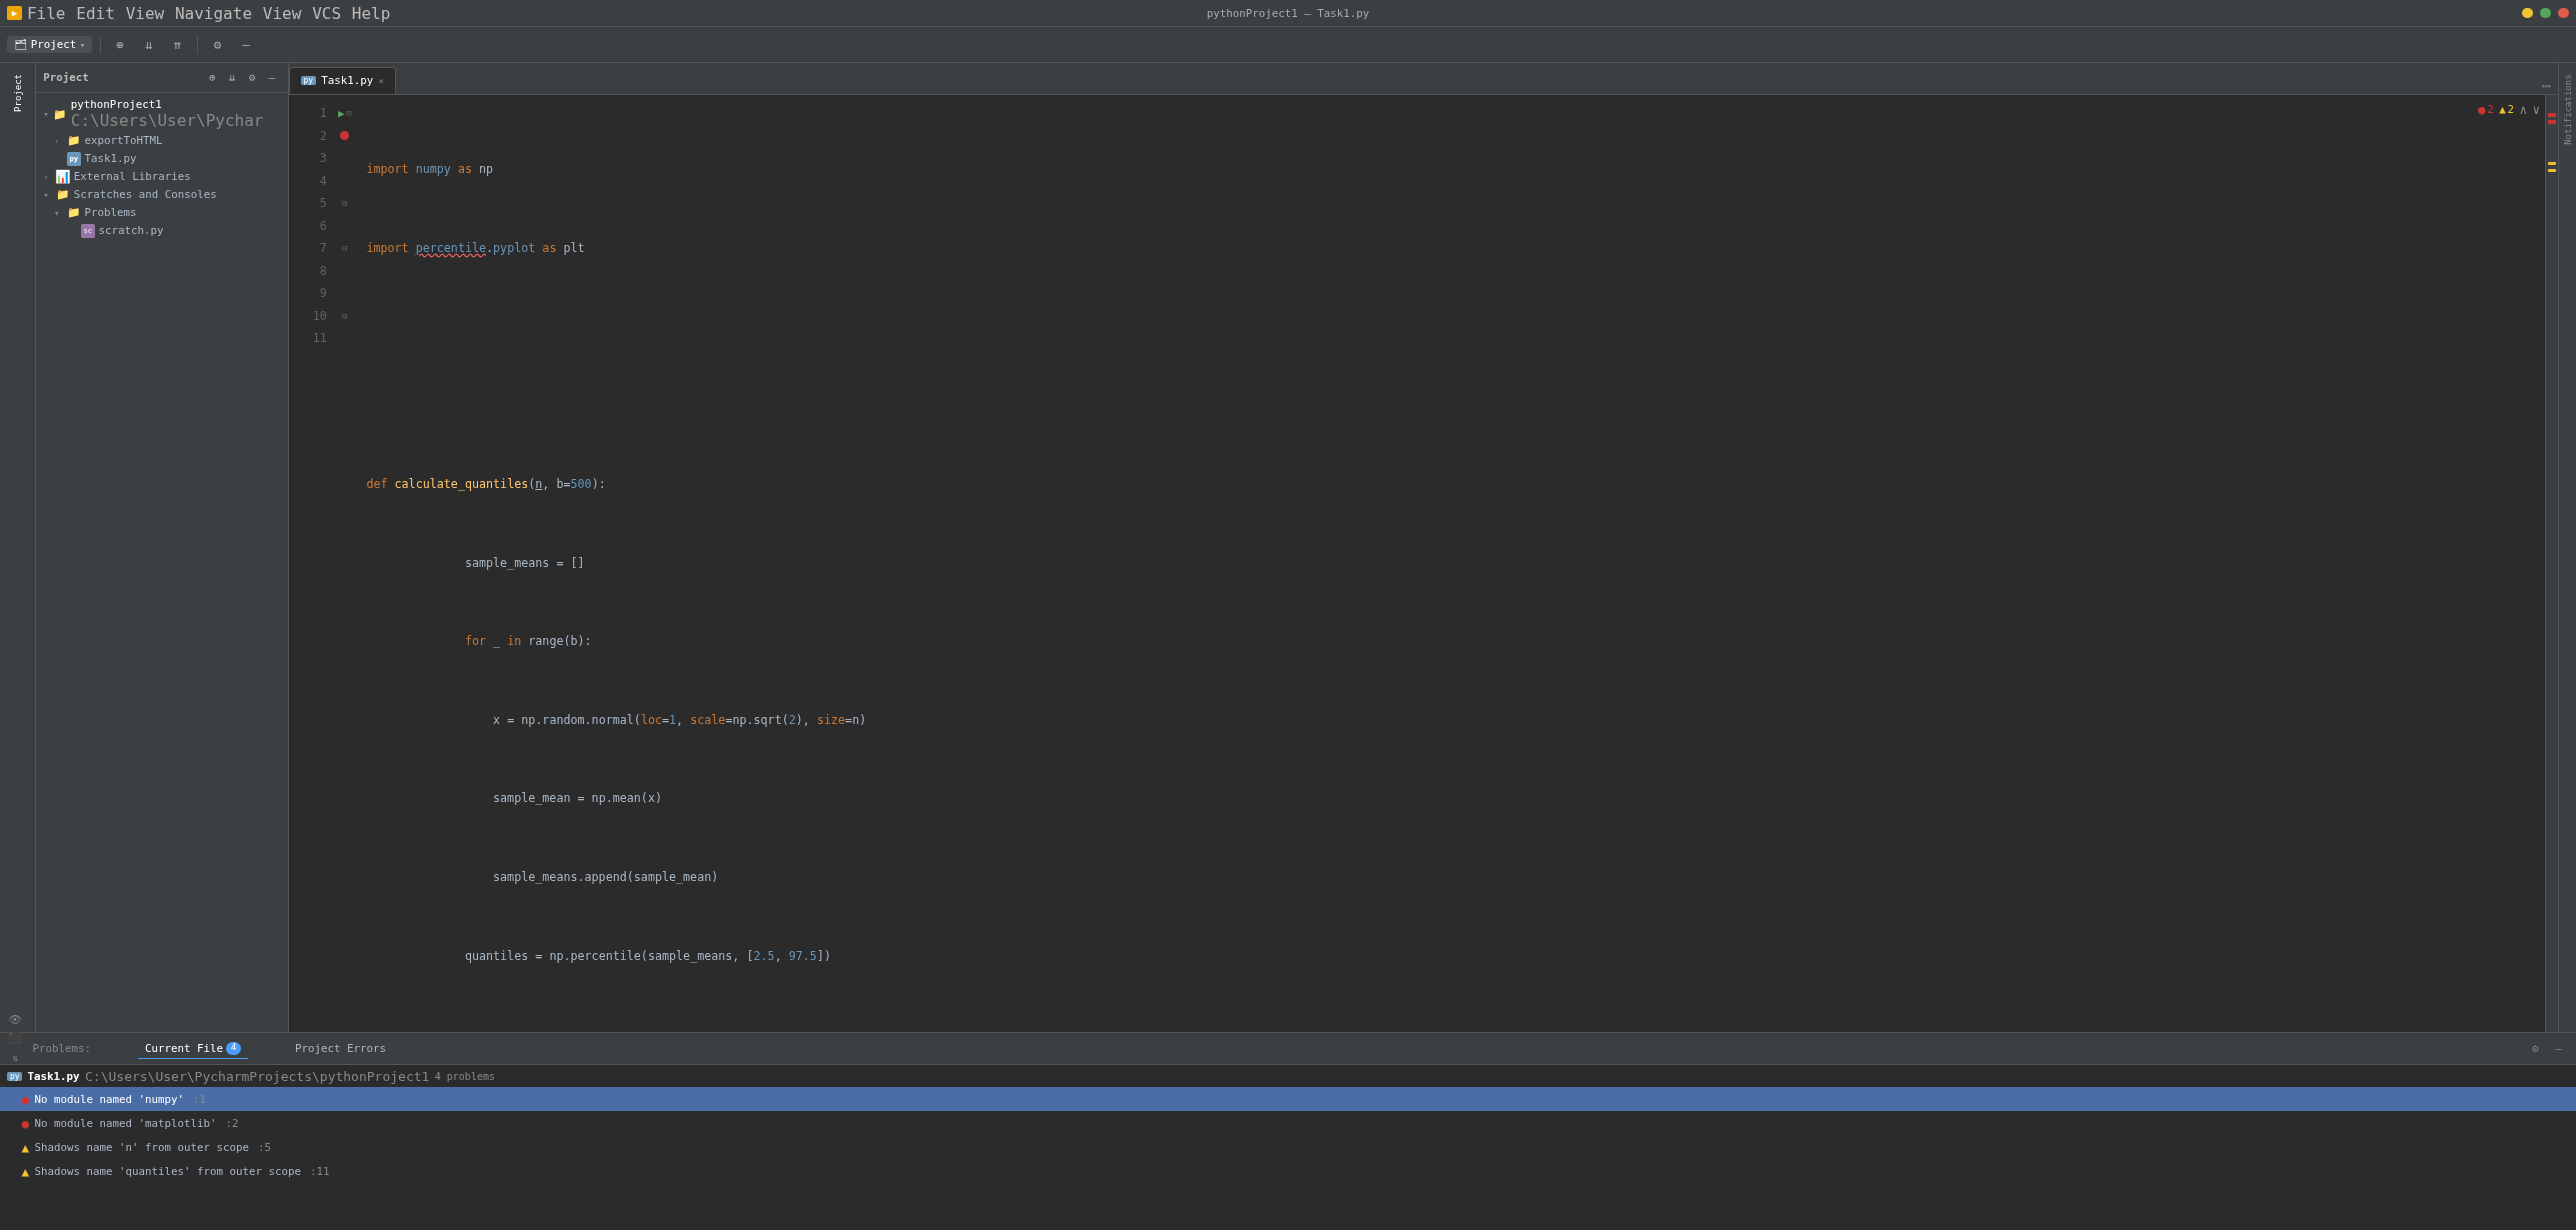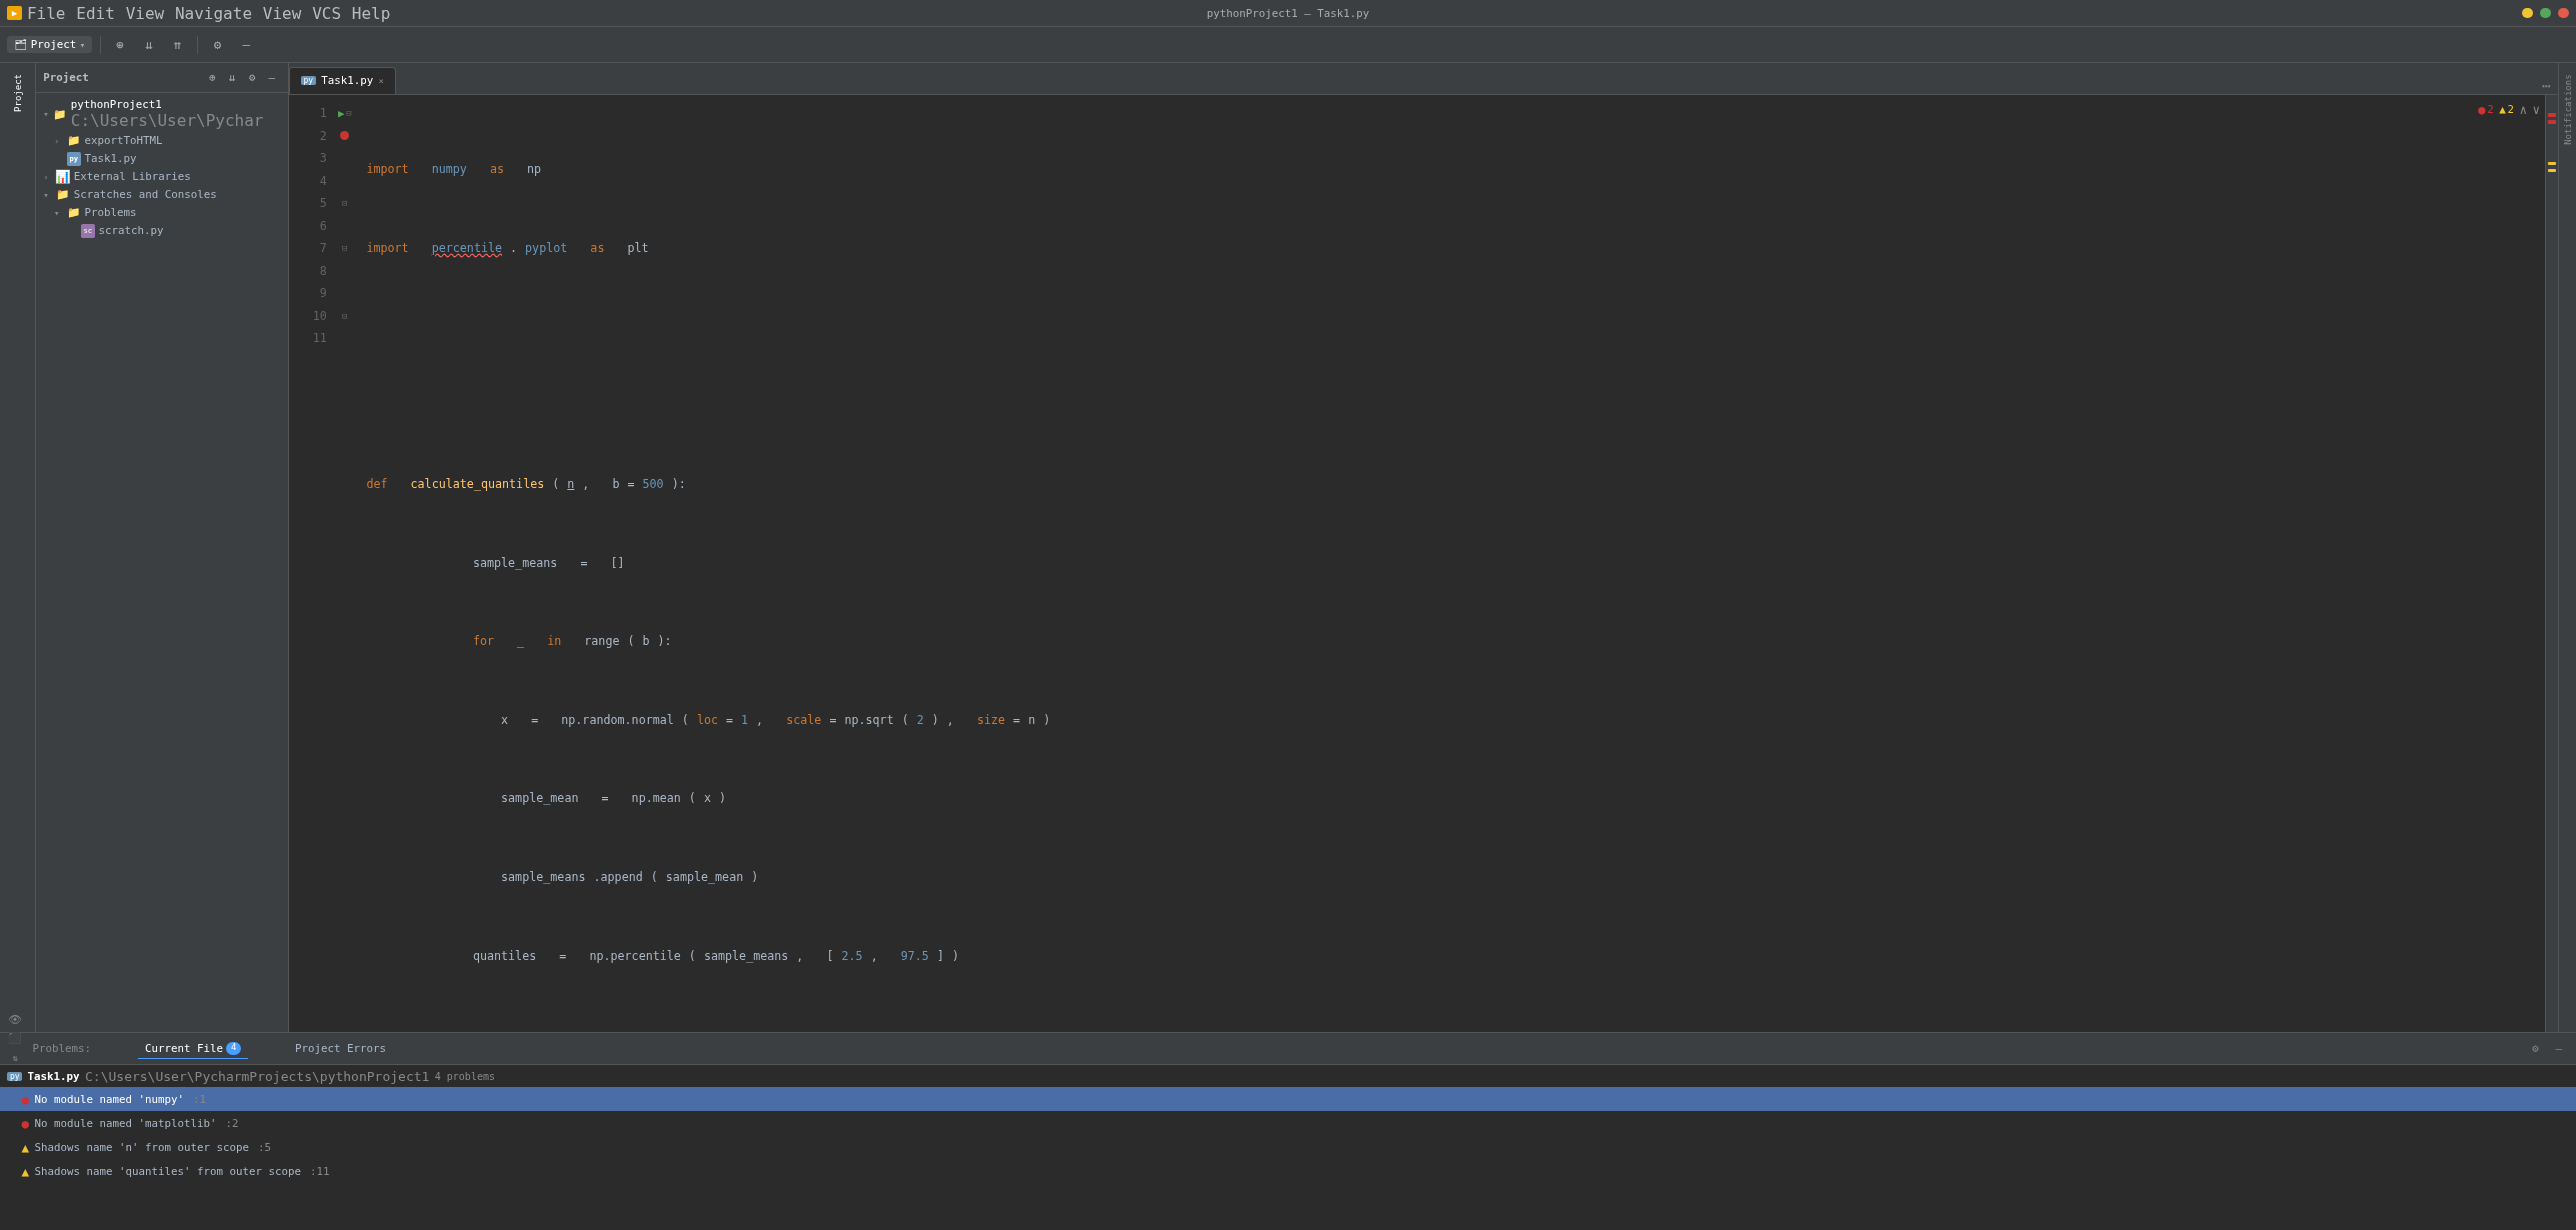--- a/index.html
+++ b/index.html
@@ -209,21 +209,20 @@
       font-size: 11.7px;
       line-height: 1.6;
       white-space: pre;
     }
     .code-line {
       height: 22.5px;
       display: flex;
       align-items: center;
       padding-left: 3.6px;
       position: relative;
-      gap: 8px;
     }
 
     
     .kw { color: #cc7832; }
     .lib { color: #6897bb; }
     .func { color: #ffc66d; }
     .num { color: #6897bb; }
     .underline { text-decoration: underline wavy #ff6464; }
     .highlight-orange { color: #cc7832; }
     .error-dot {

